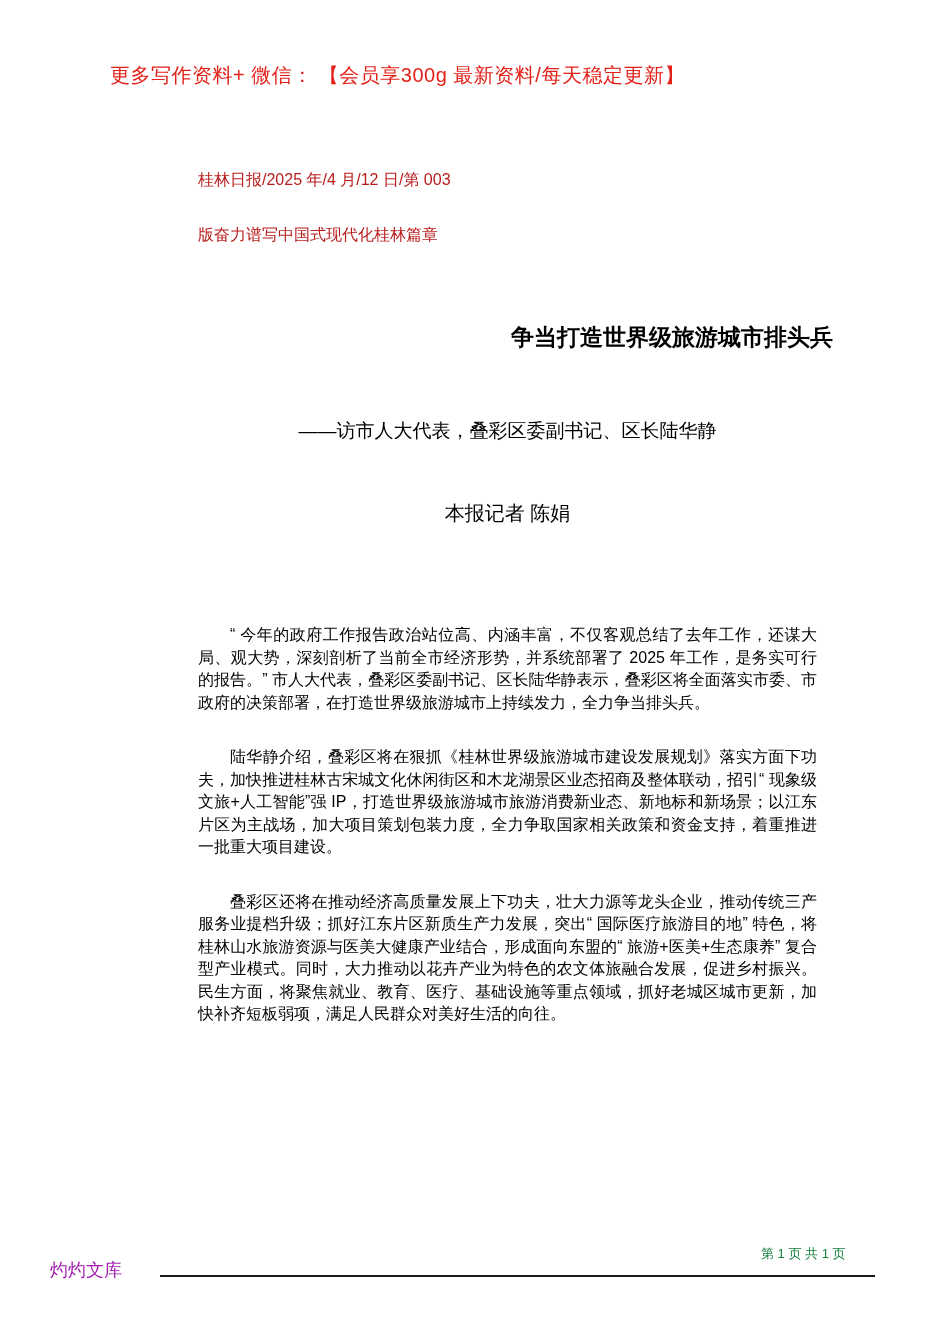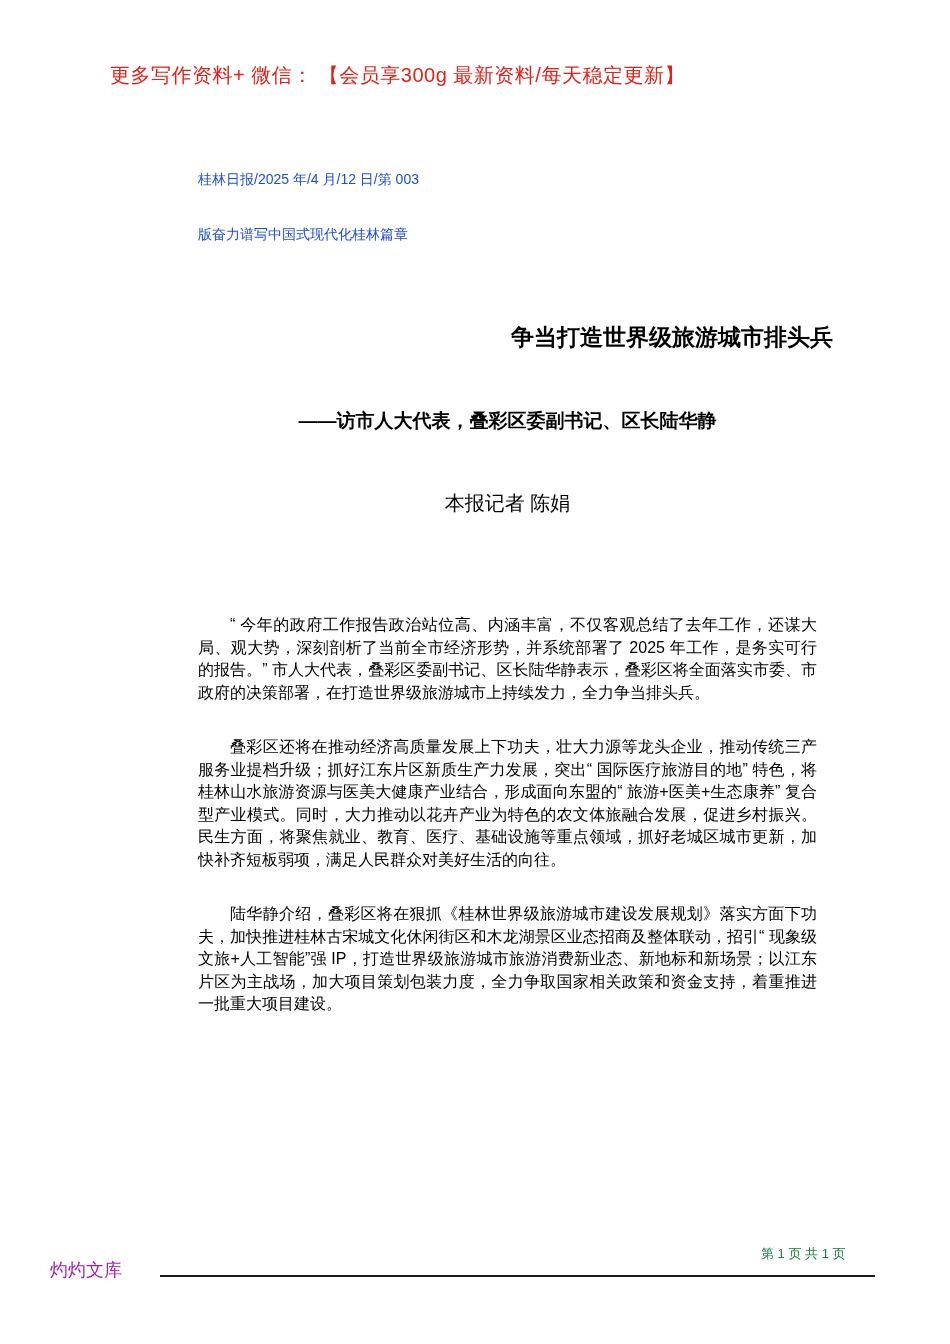--- a/index.html
+++ b/index.html
@@ -22,36 +22,36 @@
     color: #e32119;
     white-space: nowrap;
   }
   .article {
     position: absolute;
     left: 118px;
     top: 88px;
     width: 715px;
   }
   .source-info {
-    font-size: 14px;
+    font-size: 16px;
     line-height: 23px;
-    color: #1d4ed8;
+    color: #b91c1c;
   }
   .article-title {
     margin-top: 28px;
     text-align: right;
     font-size: 23px;
     font-weight: bold;
     color: #000000;
   }
   .article-subtitle {
-    margin-top: 23px;
+    margin-top: 33px;
     text-align: center;
     font-size: 19px;
-    font-weight: bold;
+    font-weight: normal;
     color: #000000;
   }
   .article-byline {
     margin-top: 24px;
     text-align: center;
     font-size: 20px;
     color: #000000;
   }
   .article-body {
     margin-top: 49px;
@@ -121,22 +121,22 @@
     </div>
 
     <h1 class="article-title">争当打造世界级旅游城市排头兵</h1>
 
     <h2 class="article-subtitle">——访市人大代表，叠彩区委副书记、区长陆华静</h2>
 
     <div class="article-byline">本报记者  陈娟</div>
 
     <div class="article-body">
       <p>“ 今年的政府工作报告政治站位高、内涵丰富，不仅客观总结了去年工作，还谋大局、观大势，深刻剖析了当前全市经济形势，并系统部署了 2025 年工作，是务实可行的报告。” 市人大代表，叠彩区委副书记、区长陆华静表示，叠彩区将全面落实市委、市政府的决策部署，在打造世界级旅游城市上持续发力，全力争当排头兵。</p>
+      <p>陆华静介绍，叠彩区将在狠抓《桂林世界级旅游城市建设发展规划》落实方面下功夫，加快推进桂林古宋城文化休闲街区和木龙湖景区业态招商及整体联动，招引“ 现象级文旅+人工智能”强 IP，打造世界级旅游城市旅游消费新业态、新地标和新场景；以江东片区为主战场，加大项目策划包装力度，全力争取国家相关政策和资金支持，着重推进一批重大项目建设。</p>
       <p>叠彩区还将在推动经济高质量发展上下功夫，壮大力源等龙头企业，推动传统三产服务业提档升级；抓好江东片区新质生产力发展，突出“ 国际医疗旅游目的地” 特色，将桂林山水旅游资源与医美大健康产业结合，形成面向东盟的“ 旅游+医美+生态康养” 复合型产业模式。同时，大力推动以花卉产业为特色的农文体旅融合发展，促进乡村振兴。民生方面，将聚焦就业、教育、医疗、基础设施等重点领域，抓好老城区城市更新，加快补齐短板弱项，满足人民群众对美好生活的向往。</p>
-      <p>陆华静介绍，叠彩区将在狠抓《桂林世界级旅游城市建设发展规划》落实方面下功夫，加快推进桂林古宋城文化休闲街区和木龙湖景区业态招商及整体联动，招引“ 现象级文旅+人工智能”强 IP，打造世界级旅游城市旅游消费新业态、新地标和新场景；以江东片区为主战场，加大项目策划包装力度，全力争取国家相关政策和资金支持，着重推进一批重大项目建设。</p>
     </div>
   </div>
 
   <div class="page-indicator">第 1 页 共 1 页</div>
 
   <div class="library-name">灼灼文库</div>
 
   <div class="footer-rule"></div>
 
   <div class="watermark">

